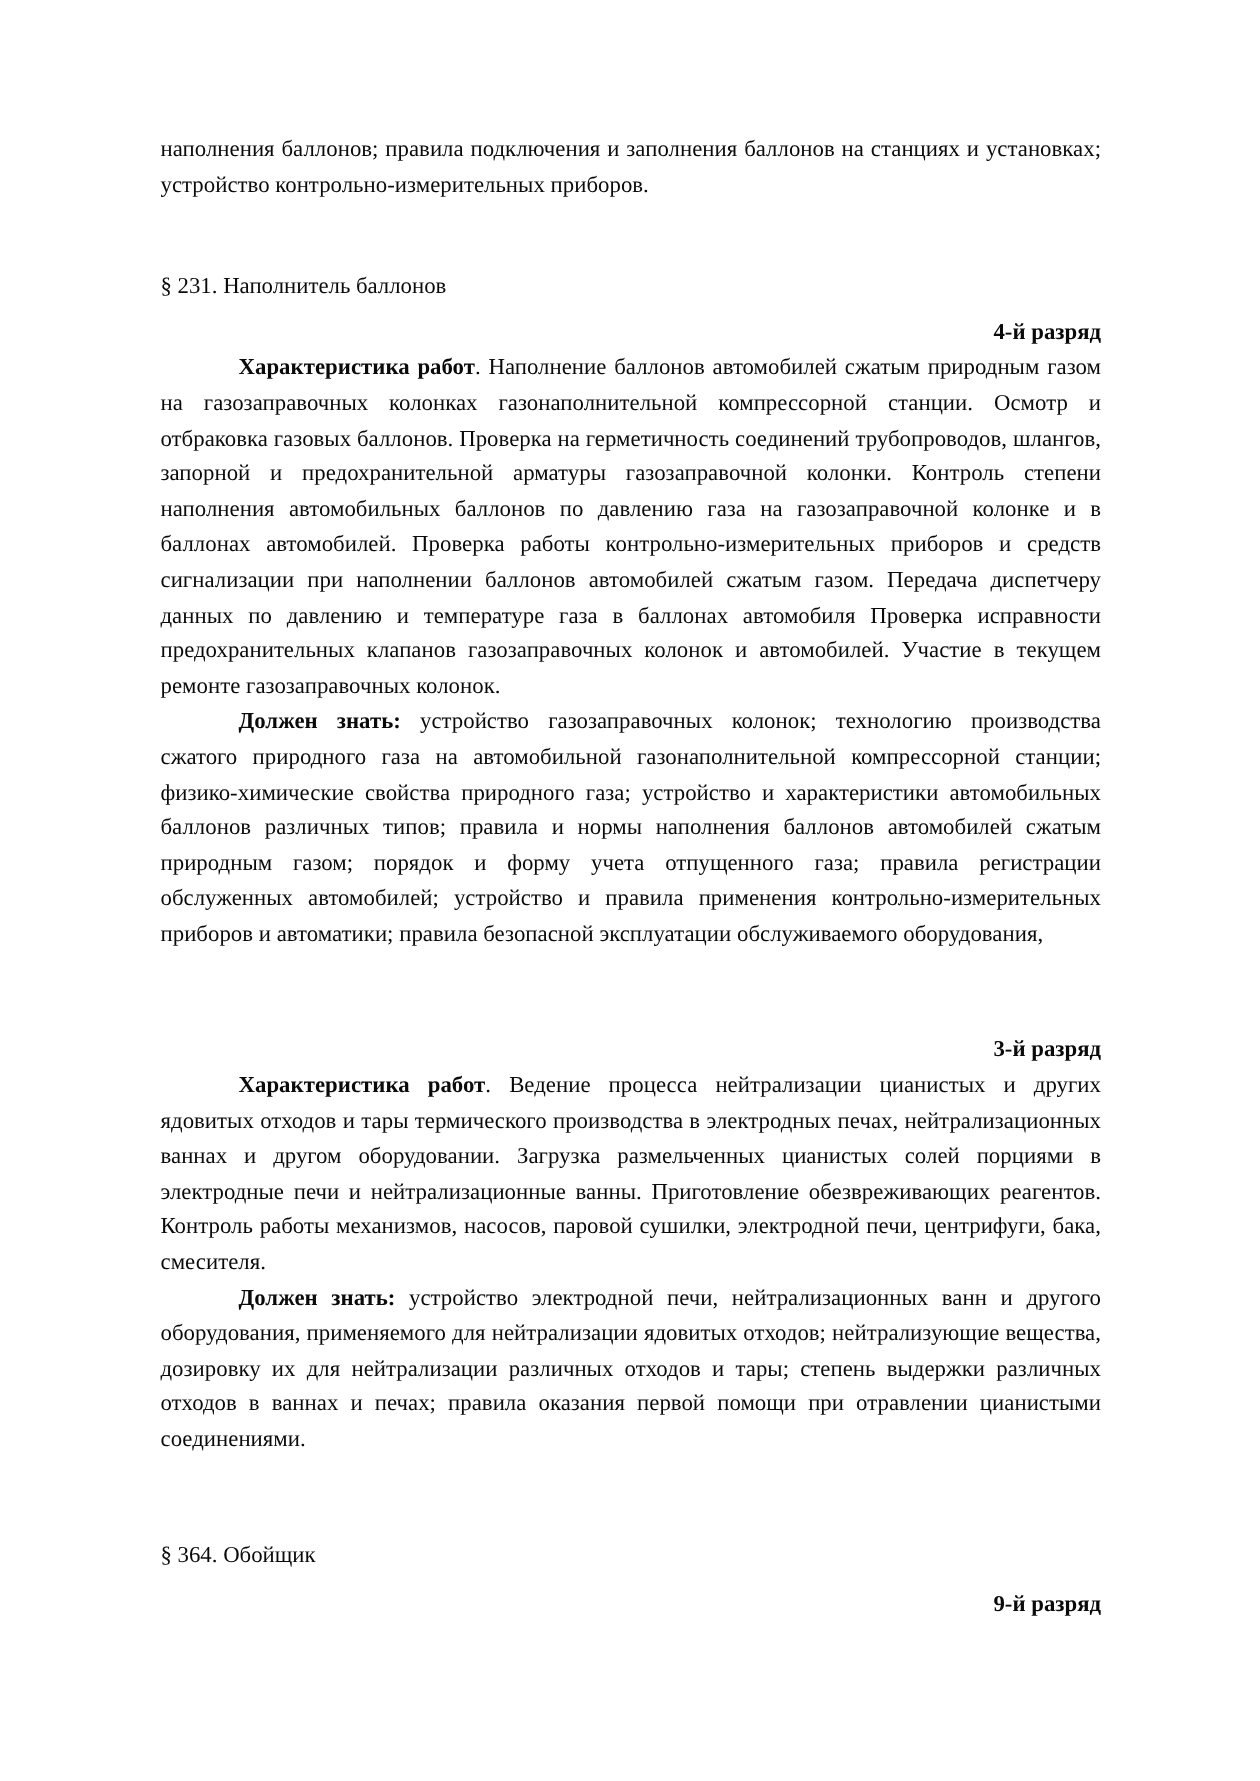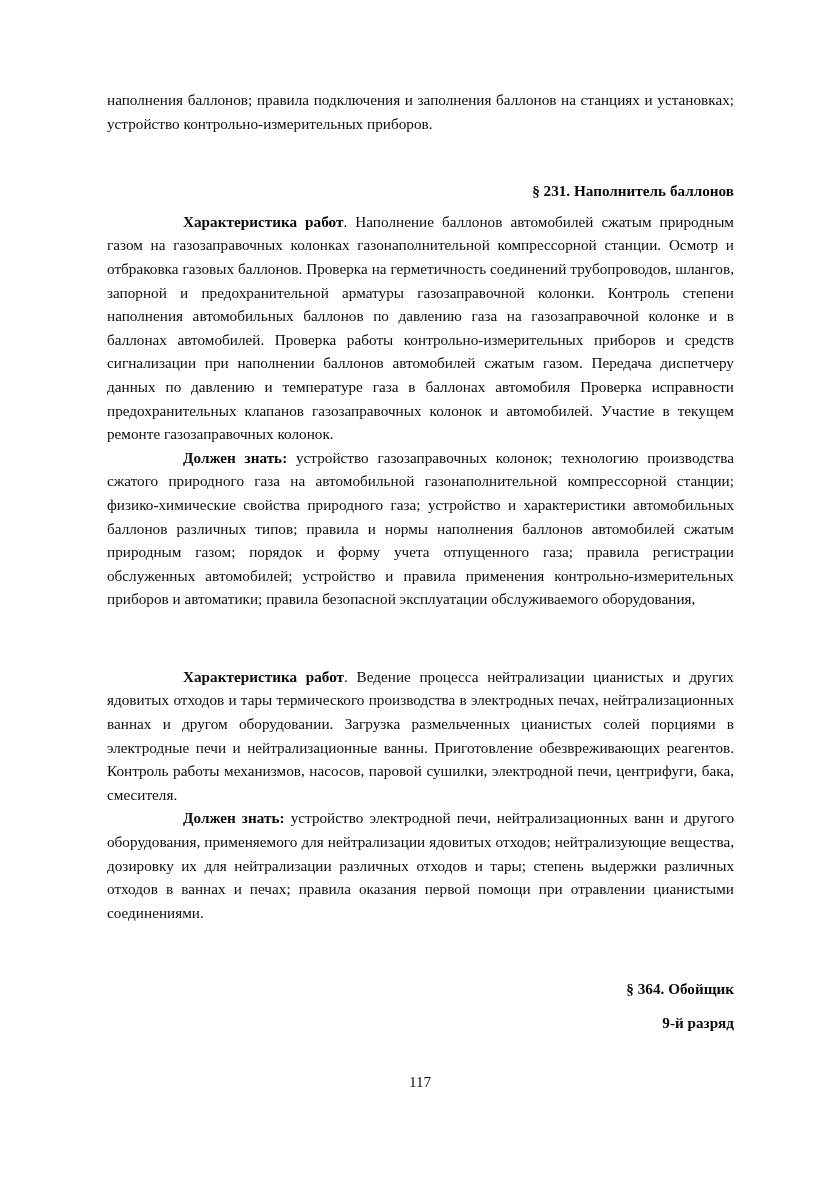--- a/index.html
+++ b/index.html
@@ -37,26 +37,25 @@
     line-height: 23.6px;
     text-align: justify;
     text-justify: inter-word;
     letter-spacing: 0.02px;
   }
   .para.indent {
     text-indent: 52px;
   }
   .lead {
     font-weight: bold;
-    margin-left: 24px;
   }
   .section-title {
     font-size: 15.2px;
-    font-weight: bold;
-    text-align: right;
+    font-weight: normal;
+    text-align: left;
     line-height: 23.6px;
   }
   .rank {
     font-size: 15.2px;
     font-weight: bold;
     text-align: right;
     line-height: 23.6px;
   }
   .pagenum {
     position: absolute;
@@ -79,44 +78,45 @@
 
 <div class="page">
   <div class="content">
 
     <p class="para">наполнения баллонов; правила подключения и заполнения баллонов на станциях и установках; устройство контрольно-измерительных приборов.</p>
 
     <div class="sp-before-h-231"></div>
     <h2 class="section-title">§ 231. Наполнитель баллонов</h2>
     <div class="sp-after-h-231"></div>
 
+    <div class="rank">4-й разряд</div>
 
     <p class="para indent">
       <span class="lead">Характеристика работ</span><span>. </span><span>Наполнение баллонов автомобилей сжатым природным газом на газозаправочных колонках газонаполнительной компрессорной станции. Осмотр и отбраковка газовых баллонов. Проверка на герметичность соединений трубопроводов, шлангов, запорной и предохранительной арматуры газозаправочной колонки. Контроль степени наполнения автомобильных баллонов по давлению газа на газозаправочной колонке и в баллонах автомобилей. Проверка работы контрольно-измерительных приборов и средств сигнализации при наполнении баллонов автомобилей сжатым газом. Передача диспетчеру данных по давлению и температуре газа в баллонах автомобиля Проверка исправности предохранительных клапанов газозаправочных колонок и автомобилей. Участие в текущем ремонте газозаправочных колонок.</span>
     </p>
 
     <p class="para indent">
       <span class="lead">Должен знать:</span><span> </span><span>устройство газозаправочных колонок; технологию производства сжатого природного газа на автомобильной газонаполнительной компрессорной станции; физико-химические свойства природного газа; устройство и характеристики автомобильных баллонов различных типов; правила и нормы наполнения баллонов автомобилей сжатым природным газом; порядок и форму учета отпущенного газа; правила регистрации обслуженных автомобилей; устройство и правила применения контрольно-измерительных приборов и автоматики; правила безопасной эксплуатации обслуживаемого оборудования,</span>
     </p>
 
     <div class="sp-before-h-232"></div>
     <div class="sp-after-h-232"></div>
 
+    <div class="rank">3-й разряд</div>
 
     <p class="para indent">
       <span class="lead">Характеристика работ</span><span>. </span><span>Ведение процесса нейтрализации цианистых и других ядовитых отходов и тары термического производства в электродных печах, нейтрализационных ваннах и другом оборудовании. Загрузка размельченных цианистых солей порциями в электродные печи и нейтрализационные ванны. Приготовление обезвреживающих реагентов. Контроль работы механизмов, насосов, паровой сушилки, электродной печи, центрифуги, бака, смесителя.</span>
     </p>
 
     <p class="para indent">
       <span class="lead">Должен знать:</span><span> </span><span>устройство электродной печи, нейтрализационных ванн и другого оборудования, применяемого для нейтрализации ядовитых отходов; нейтрализующие вещества, дозировку их для нейтрализации различных отходов и тары; степень выдержки различных отходов в ваннах и печах; правила оказания первой помощи при отравлении цианистыми соединениями.</span>
     </p>
 
     <div class="sp-before-h-233"></div>
     <h2 class="section-title">§ 364. Обойщик</h2>
     <div class="sp-after-h-233"></div>
 
     <div class="rank">9-й разряд</div>
 
 
   </div>
 
-  <div class="pagenum">117</div>
 </div>
 
 </body></html>

